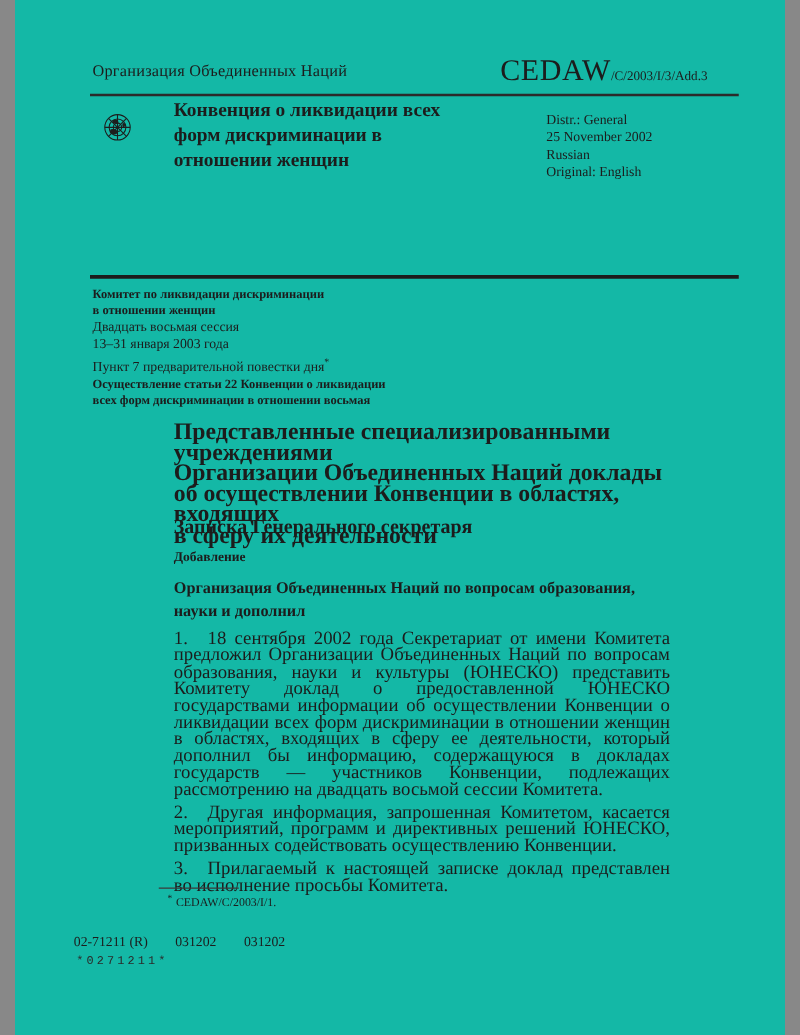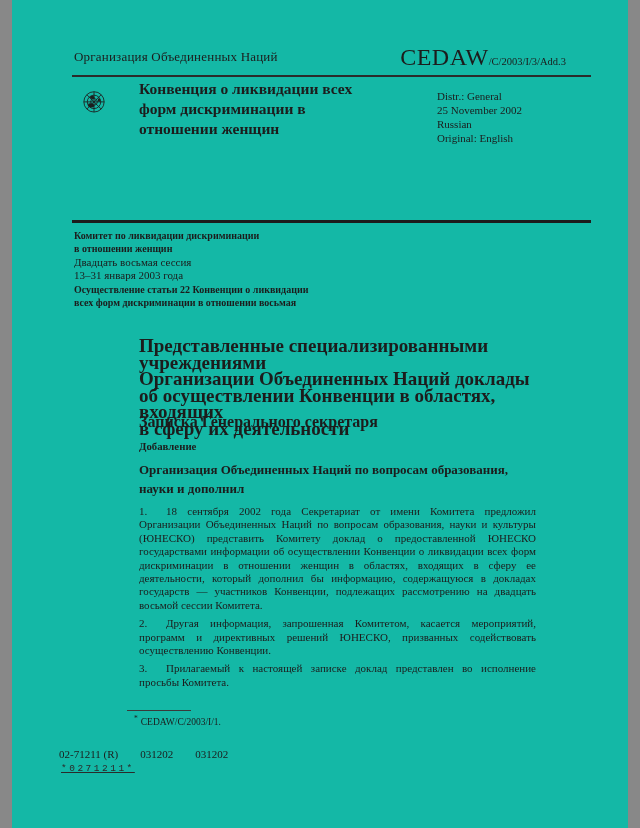--- a/index.html
+++ b/index.html
@@ -42,35 +42,35 @@
     font-size: 19px; font-weight: bold; line-height: 16.5px;
   }
   .subtitle { left: 127px; top: 413px; font-size: 16px; font-weight: bold; }
   .addendum { left: 127px; top: 440px; font-size: 10.8px; font-weight: bold; }
   .section-heading {
     left: 127px; top: 461px; width: 420px;
     font-size: 13px; font-weight: bold; line-height: 18.5px;
   }
   .paragraphs {
     left: 127px; top: 505px; width: 397px;
-    font-size: 11px; line-height: 13.4px; text-align: justify;
+    font-size: 15px; line-height: 13.4px; text-align: justify;
   }
   .paragraphs p { margin: 0 0 5px 0; }
   .pnum { display: inline-block; width: 27px; }
 
   
   .footnote-rule { left: 115px; top: 710px; width: 64px; height: 1px; background: #3a3a3a; }
   .footnote-text { left: 122px; top: 714px; font-size: 9.5px; }
   .footnote-text sup { font-size: 7.5px; margin-right: 3px; }
   .footer-job { left: 47px; top: 748px; font-size: 11px; }
   .footer-job .sp { margin-right: 22px; }
   .barcode {
     left: 49px; top: 763px;
     font-family: "Liberation Mono", monospace;
-    font-size: 9.5px; letter-spacing: 2.5px; color: #2a2a2a; text-decoration: underline;
+    font-size: 9.5px; letter-spacing: 2.5px; color: #2a2a2a;
   }
 </style>
 </head>
 <body>
 
 <div class="page">
 
   <div class="abs org-name">Организация Объединенных Наций</div>
 
   <div class="abs doc-symbol">
@@ -130,20 +130,21 @@
     <div>Original: English</div>
   </div>
 
   <div class="abs rule-thick"></div>
 
   <div class="abs committee">
     <div class="b">Комитет по ликвидации дискриминации</div>
     <div class="b">в отношении женщин</div>
     <div>Двадцать восьмая сессия</div>
     <div>13–31 января 2003 года</div>
+    <div><span>Пункт 7 предварительной повестки дня</span><sup>*</sup></div>
     <div class="b">Осуществление статьи 22 Конвенции о ликвидации</div>
     <div class="b">всех форм дискриминации в отношении восьмая</div>
   </div>
 
   <div class="abs main-title">
     <div>Представленные специализированными учреждениями</div>
     <div>Организации Объединенных Наций доклады</div>
     <div>об осуществлении Конвенции в областях, входящих</div>
     <div>в сферу их деятельности</div>
   </div>

